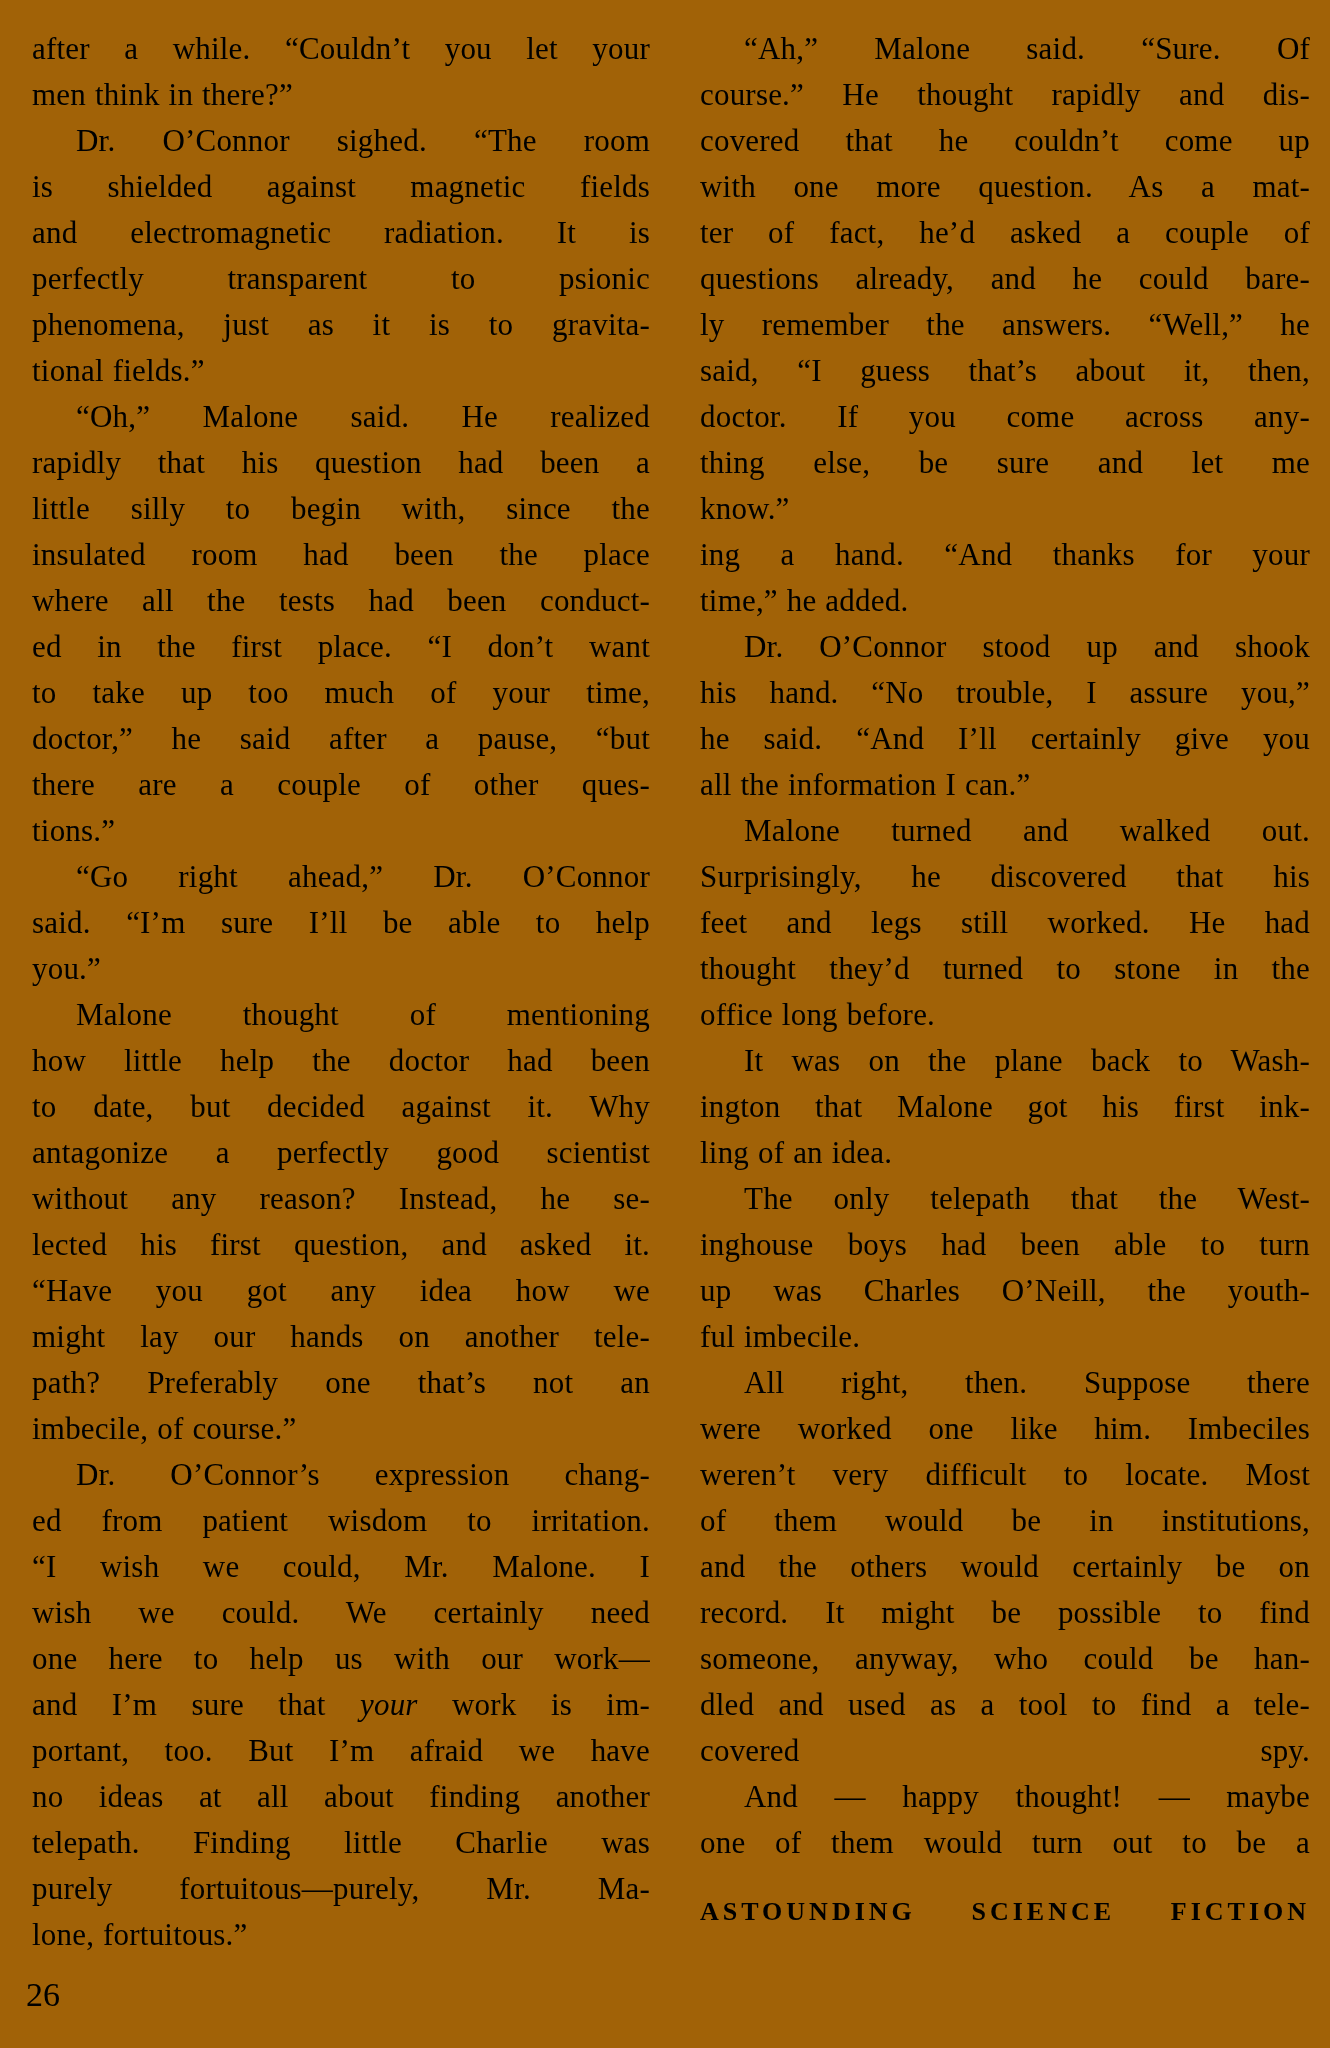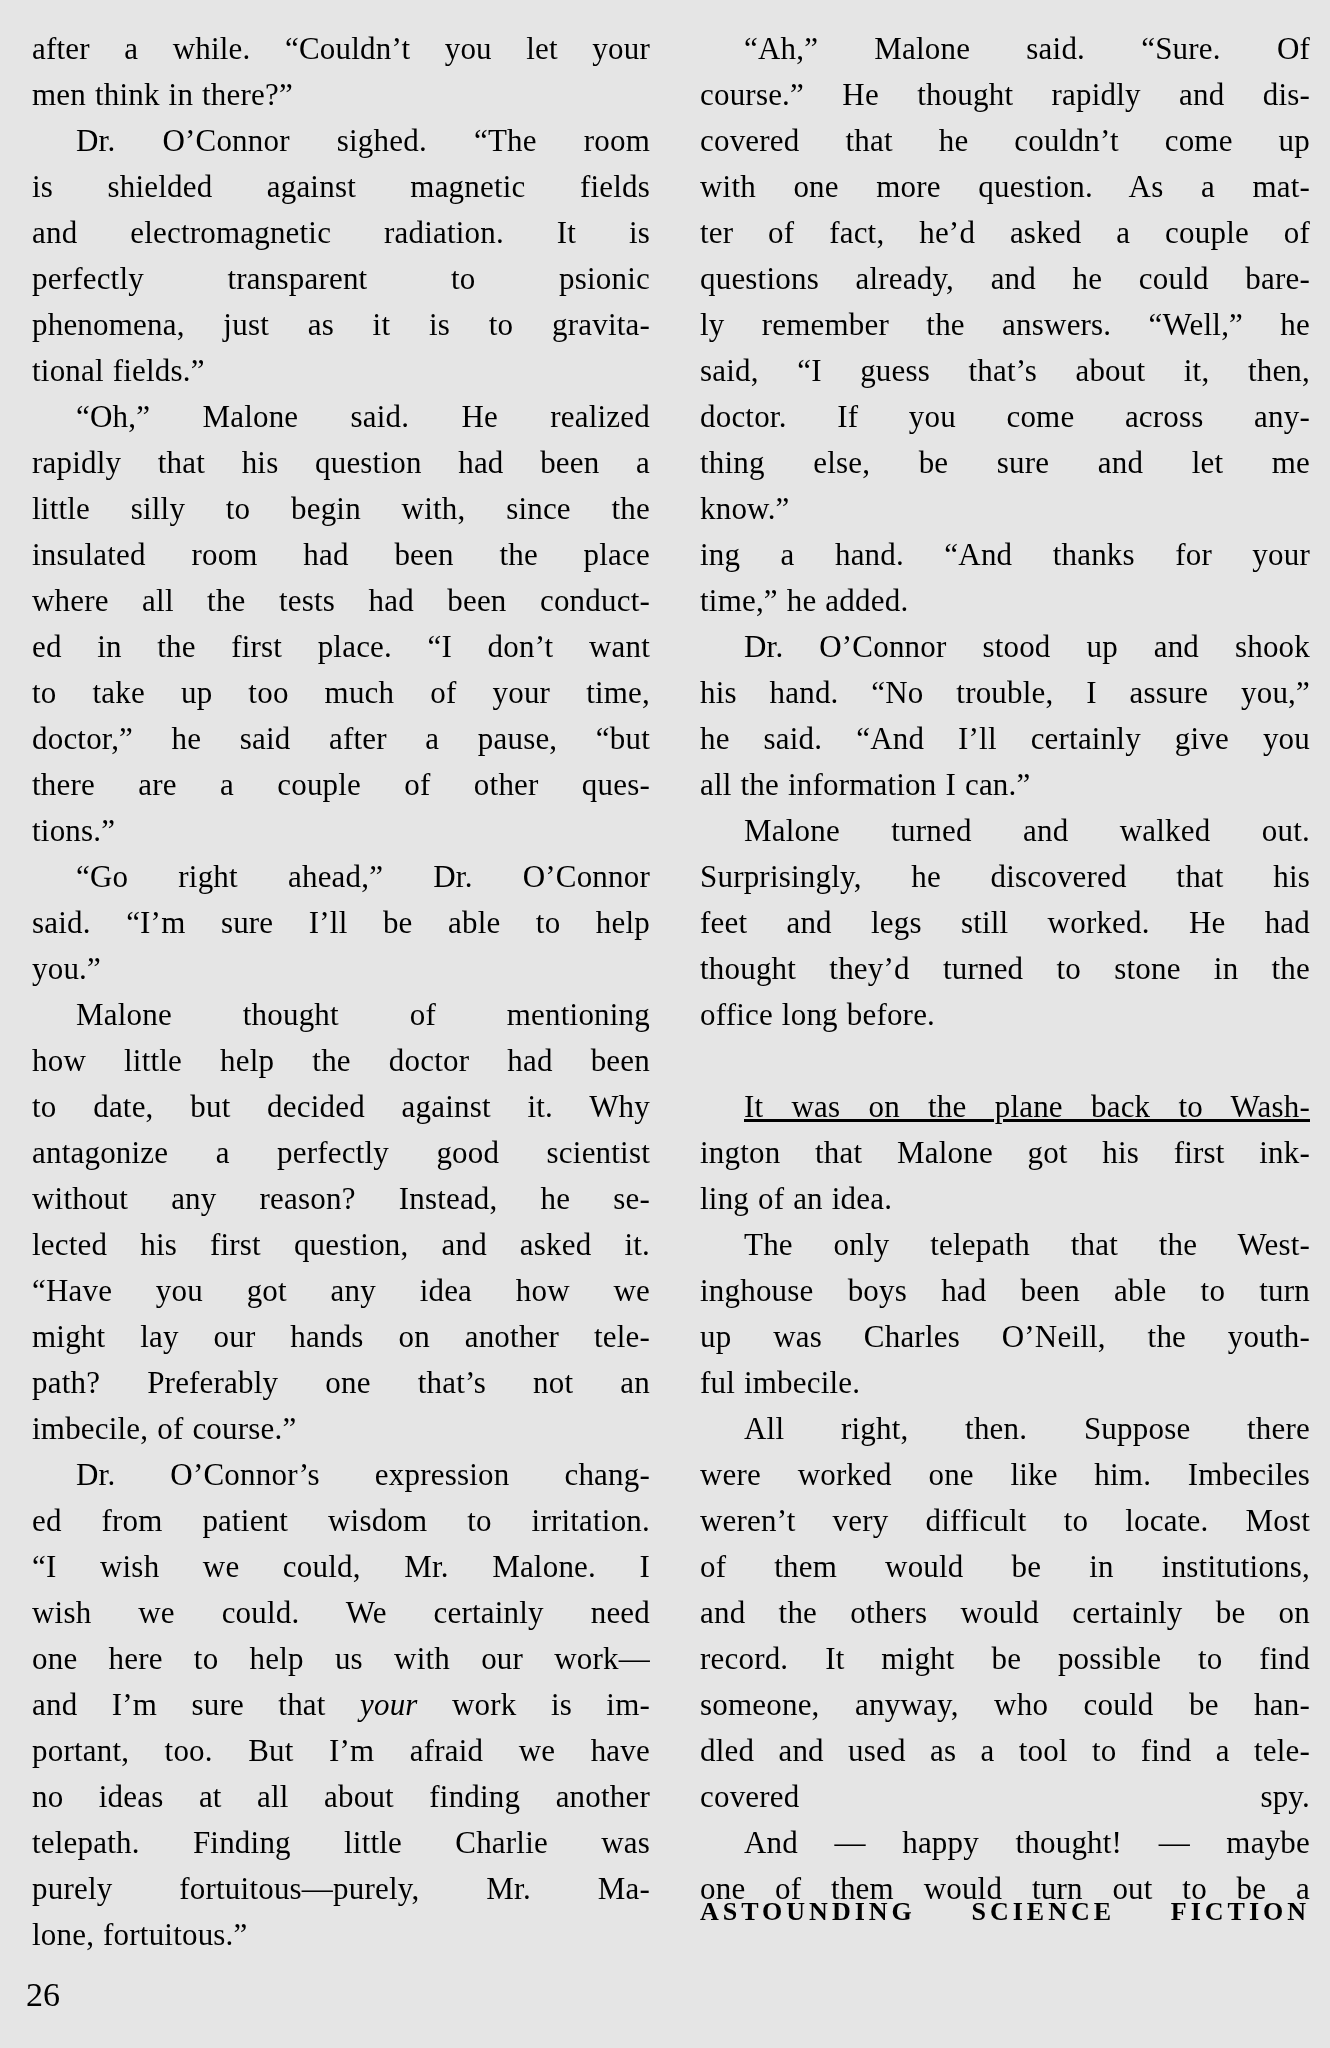--- a/index.html
+++ b/index.html
@@ -5,21 +5,21 @@
 <style>
   html, body {
     margin: 0;
     padding: 0;
     background: #ffffff;
   }
   .page {
     position: relative;
     width: 1330px;
     height: 2048px;
-    background: #e5e5e5;
+    background: #a16207;
     color: #000000;
     font-family: "Liberation Serif", "DejaVu Serif", serif;
     overflow: hidden;
   }
   .column {
     position: absolute;
     top: 26px;
   }
   .column.left {
     left: 32px;
@@ -38,22 +38,20 @@
     letter-spacing: 0.2px;
     word-spacing: 1px;
   }
   .line.last {
     text-align-last: left;
   }
   .line.indent {
     text-indent: 44px;
   }
   .line.gap {
-    margin-top: 46px;
-    text-decoration: underline;
   }
   .page-number {
     position: absolute;
     left: 26px;
     top: 1972px;
     font-size: 34px;
     line-height: 46px;
     font-weight: normal;
   }
   .footer-title {

